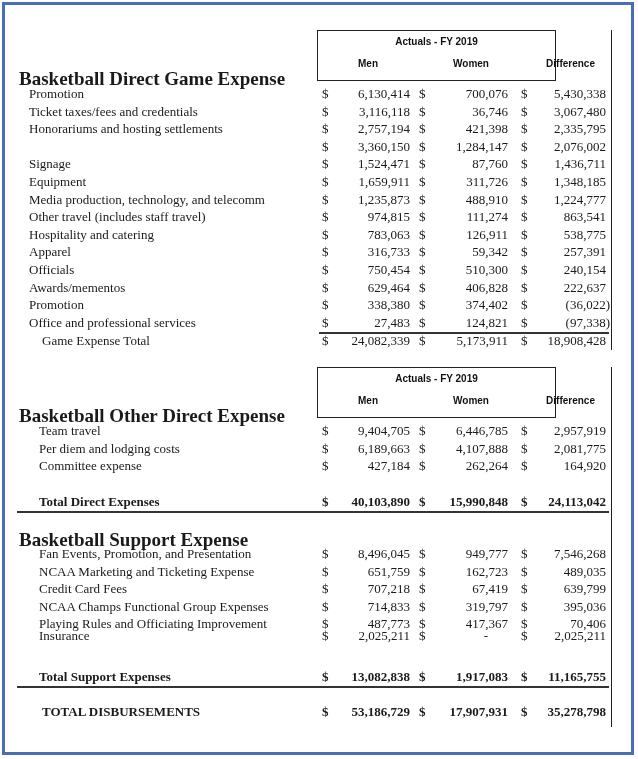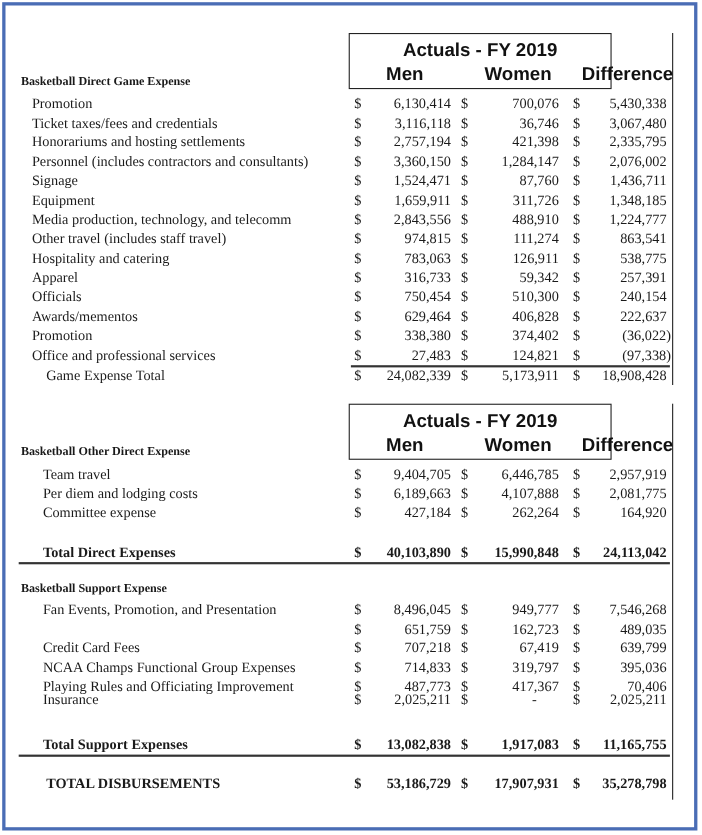--- a/index.html
+++ b/index.html
@@ -6,28 +6,28 @@
   html, body { width: 638px; height: 759px; background: #ffffff; overflow: hidden; }
   body { position: relative; font-family: "Liberation Serif", serif; color: #1a1a1a; }
   .frame {
     position: absolute; left: 2px; top: 2px; width: 632px; height: 753px;
     border: 3px solid #4a6db5; background: #ffffff;
   }
   .vline { position: absolute; left: 611px; width: 1px; background: #222; }
   .hdr {
     position: absolute; left: 317px; width: 239px; height: 51px;
     border: 1.5px solid #222; font-family: "Liberation Sans", sans-serif;
-    font-size: 17px; color: #111;
+    font-size: 10px; color: #111;
   }
   .hdr .t { position: absolute; top: 5px; left: 0; right: 0; text-align: center; font-weight: bold; }
   .hdr .c { position: absolute; top: 27px; font-weight: bold; text-align: center; }
   .hdr .c1 { left: 20px; width: 60px; }
   .hdr .c2 { left: 118px; width: 70px; }
   .hdr .c3 { left: 210px; width: 85px; }
-  .sec { position: absolute; left: 19px; font-weight: bold; font-size: 11px; }
+  .sec { position: absolute; left: 19px; font-weight: bold; font-size: 19px; }
   .row { position: absolute; left: 0; width: 638px; height: 17.6px; font-size: 13px; }
   .row .lbl { position: absolute; left: 29px; white-space: nowrap; }
   .row.flat .lbl { left: 19px; margin-left: 20px; }
   .row .d { position: absolute; width: 10px; }
   .row .d1 { left: 322px; }
   .row .d2 { left: 419px; }
   .row .d3 { left: 521px; }
   .row .v { position: absolute; text-align: right; white-space: nowrap; }
   .row .v1 { left: 330px; width: 80px; }
   .row .v2 { left: 430px; width: 78px; }
@@ -75,21 +75,20 @@
     <div class="row" style="top: 121.2px;">
       <span class="lbl">Honorariums and hosting settlements</span>
       <span class="d d1">$</span>
       <span class="v v1">2,757,194</span>
       <span class="d d2">$</span>
       <span class="v v2">421,398</span>
       <span class="d d3">$</span>
       <span class="v v3">2,335,795</span>
     </div>
     <div class="row" style="top: 138.8px;">
-      <span class="lbl">Personnel (includes contractors and consultants)</span>
       <span class="d d1">$</span>
       <span class="v v1">3,360,150</span>
       <span class="d d2">$</span>
       <span class="v v2">1,284,147</span>
       <span class="d d3">$</span>
       <span class="v v3">2,076,002</span>
     </div>
     <div class="row" style="top: 156.4px;">
       <span class="lbl">Signage</span>
       <span class="d d1">$</span>
@@ -104,21 +103,21 @@
       <span class="d d1">$</span>
       <span class="v v1">1,659,911</span>
       <span class="d d2">$</span>
       <span class="v v2">311,726</span>
       <span class="d d3">$</span>
       <span class="v v3">1,348,185</span>
     </div>
     <div class="row" style="top: 191.6px;">
       <span class="lbl">Media production, technology, and telecomm</span>
       <span class="d d1">$</span>
-      <span class="v v1">2,843,556</span>
+      <span class="v v1">1,235,873</span>
       <span class="d d2">$</span>
       <span class="v v2">488,910</span>
       <span class="d d3">$</span>
       <span class="v v3">1,224,777</span>
     </div>
     <div class="row" style="top: 209.2px; text-decoration: underline;">
       <span class="lbl">Other travel (includes staff travel)</span>
       <span class="d d1">$</span>
       <span class="v v1">974,815</span>
       <span class="d d2">$</span>
@@ -247,20 +246,21 @@
     <div class="row flat" style="top: 546px;">
       <span class="lbl">Fan Events, Promotion, and Presentation</span>
       <span class="d d1">$</span>
       <span class="v v1">8,496,045</span>
       <span class="d d2">$</span>
       <span class="v v2">949,777</span>
       <span class="d d3">$</span>
       <span class="v v3">7,546,268</span>
     </div>
     <div class="row flat" style="top: 563.6px;">
+      <span class="lbl">NCAA Marketing and Ticketing Expense</span>
       <span class="d d1">$</span>
       <span class="v v1">651,759</span>
       <span class="d d2">$</span>
       <span class="v v2">162,723</span>
       <span class="d d3">$</span>
       <span class="v v3">489,035</span>
     </div>
     <div class="row flat" style="top: 581.2px;">
       <span class="lbl">Credit Card Fees</span>
       <span class="d d1">$</span>

